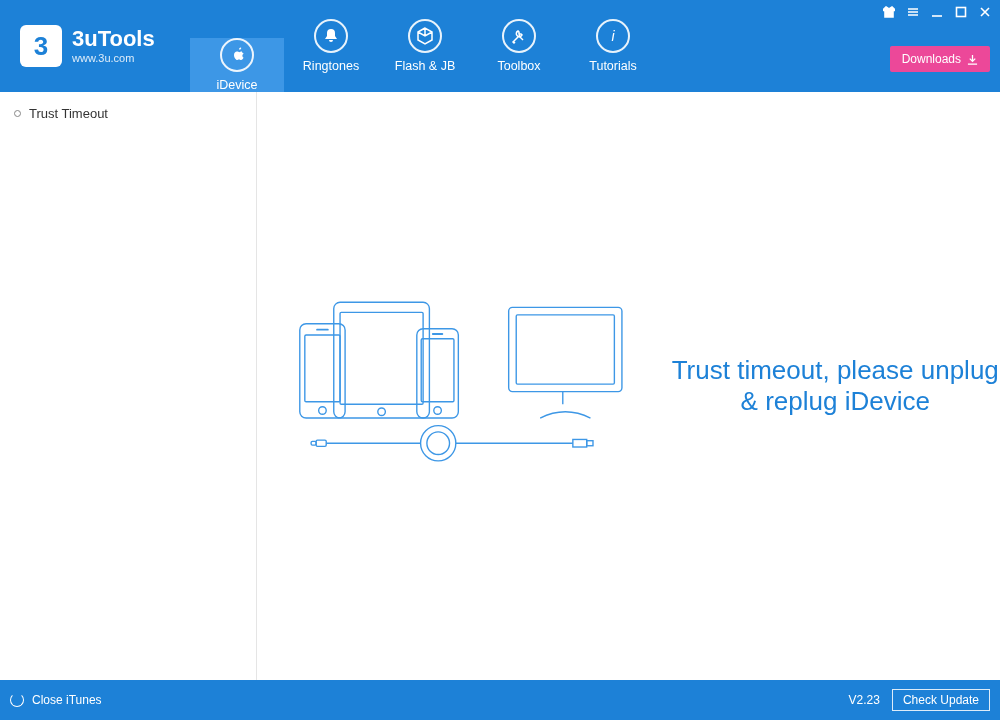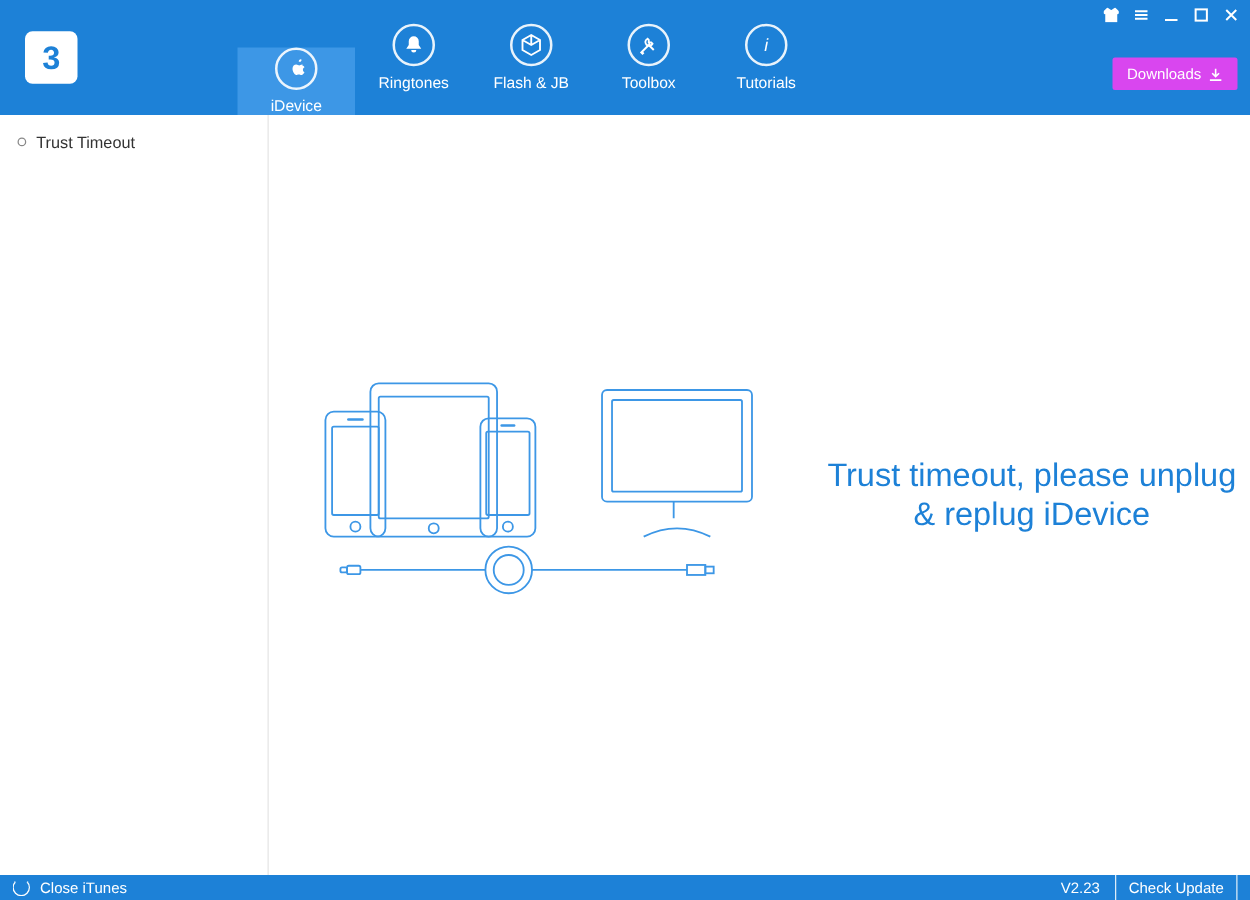--- a/index.html
+++ b/index.html
@@ -58,33 +58,33 @@
 }
 .win-btn {
   width: 18px; height: 16px;
   display: flex; align-items: center; justify-content: center;
   cursor: pointer; color: #fff; font-size: 12px;
 }
 .win-btn svg { width: 12px; height: 12px; stroke: #fff; fill: none; stroke-width: 1.6; }
 
 .downloads-btn {
   position: absolute; right: 10px; top: 46px;
-  background: #d946ef;
+  background: #ec4899;
   color: #fff;
   font-size: 12px;
   padding: 6px 12px;
   border-radius: 2px;
   display: flex; align-items: center; gap: 6px;
   cursor: pointer;
 }
 .downloads-btn svg { width: 11px; height: 11px; fill: #fff; }
 
 .body { flex: 1; display: flex; overflow: hidden; }
 .sidebar {
-  width: 215px;
+  width: 257px;
   border-right: 1px solid #e5e5e5;
   padding-top: 8px;
 }
 .side-item {
   display: flex; align-items: center; gap: 8px;
   padding: 6px 14px;
   font-size: 13px; color: #333;
 }
 .side-dot {
   width: 7px; height: 7px; border: 1px solid #888; border-radius: 50%;
@@ -98,21 +98,21 @@
 .illustration { width: 600px; }
 .illustration svg { width: 100%; height: auto; }
 .message {
   color: #1d81d7;
   font-size: 26px;
   font-weight: 400;
   text-align: center;
 }
 
 .footer {
-  height: 20px;
+  height: 40px;
   background: #1d81d7;
   color: #fff;
   display: flex; align-items: center;
   padding: 0 10px;
   font-size: 12px;
 }
 .footer-left { display: flex; align-items: center; gap: 8px; cursor: pointer; }
 .footer-spinner { width: 14px; height: 14px; border: 1.5px solid #fff; border-top-color: transparent; border-radius: 50%; }
 .footer-spacer { flex: 1; }
 .footer-ver { margin-right: 12px; }
@@ -125,20 +125,24 @@
 </style>
 </head>
 <body>
 
 <div class="app">
 
   <div class="header">
 
     <div class="logo-area">
       <div class="logo-badge">3</div>
+      <div class="logo-text">
+        <div class="title">3uTools</div>
+        <div class="sub">www.3u.com</div>
+      </div>
     </div>
 
     <div class="nav" id="nav">
         <div class="nav-item active">
           <span class="nav-icon">
             <svg viewBox="0 0 18 18">
               <path d="M12.5 3.4c.7-.8 1.2-2 .1-2-.9 0-1.7 1-1.6 2 .5.1 1 0 1.5 0zM14 5.6c-1.3-.1-2 .7-2.6.7-.6 0-1.4-.7-2.4-.7-1.6 0-3 1.2-3 3.4 0 2.6 2 5 3 5 .7 0 1-.5 2-.5s1.3.5 2 .5c1.2 0 2.6-2.3 2.6-2.3-1.6-.7-1.7-3.2 0-4-.5-.8-1-1.1-1.6-1.1z" fill="#fff"></path>
             </svg>
           </span>
           <span>iDevice</span>

